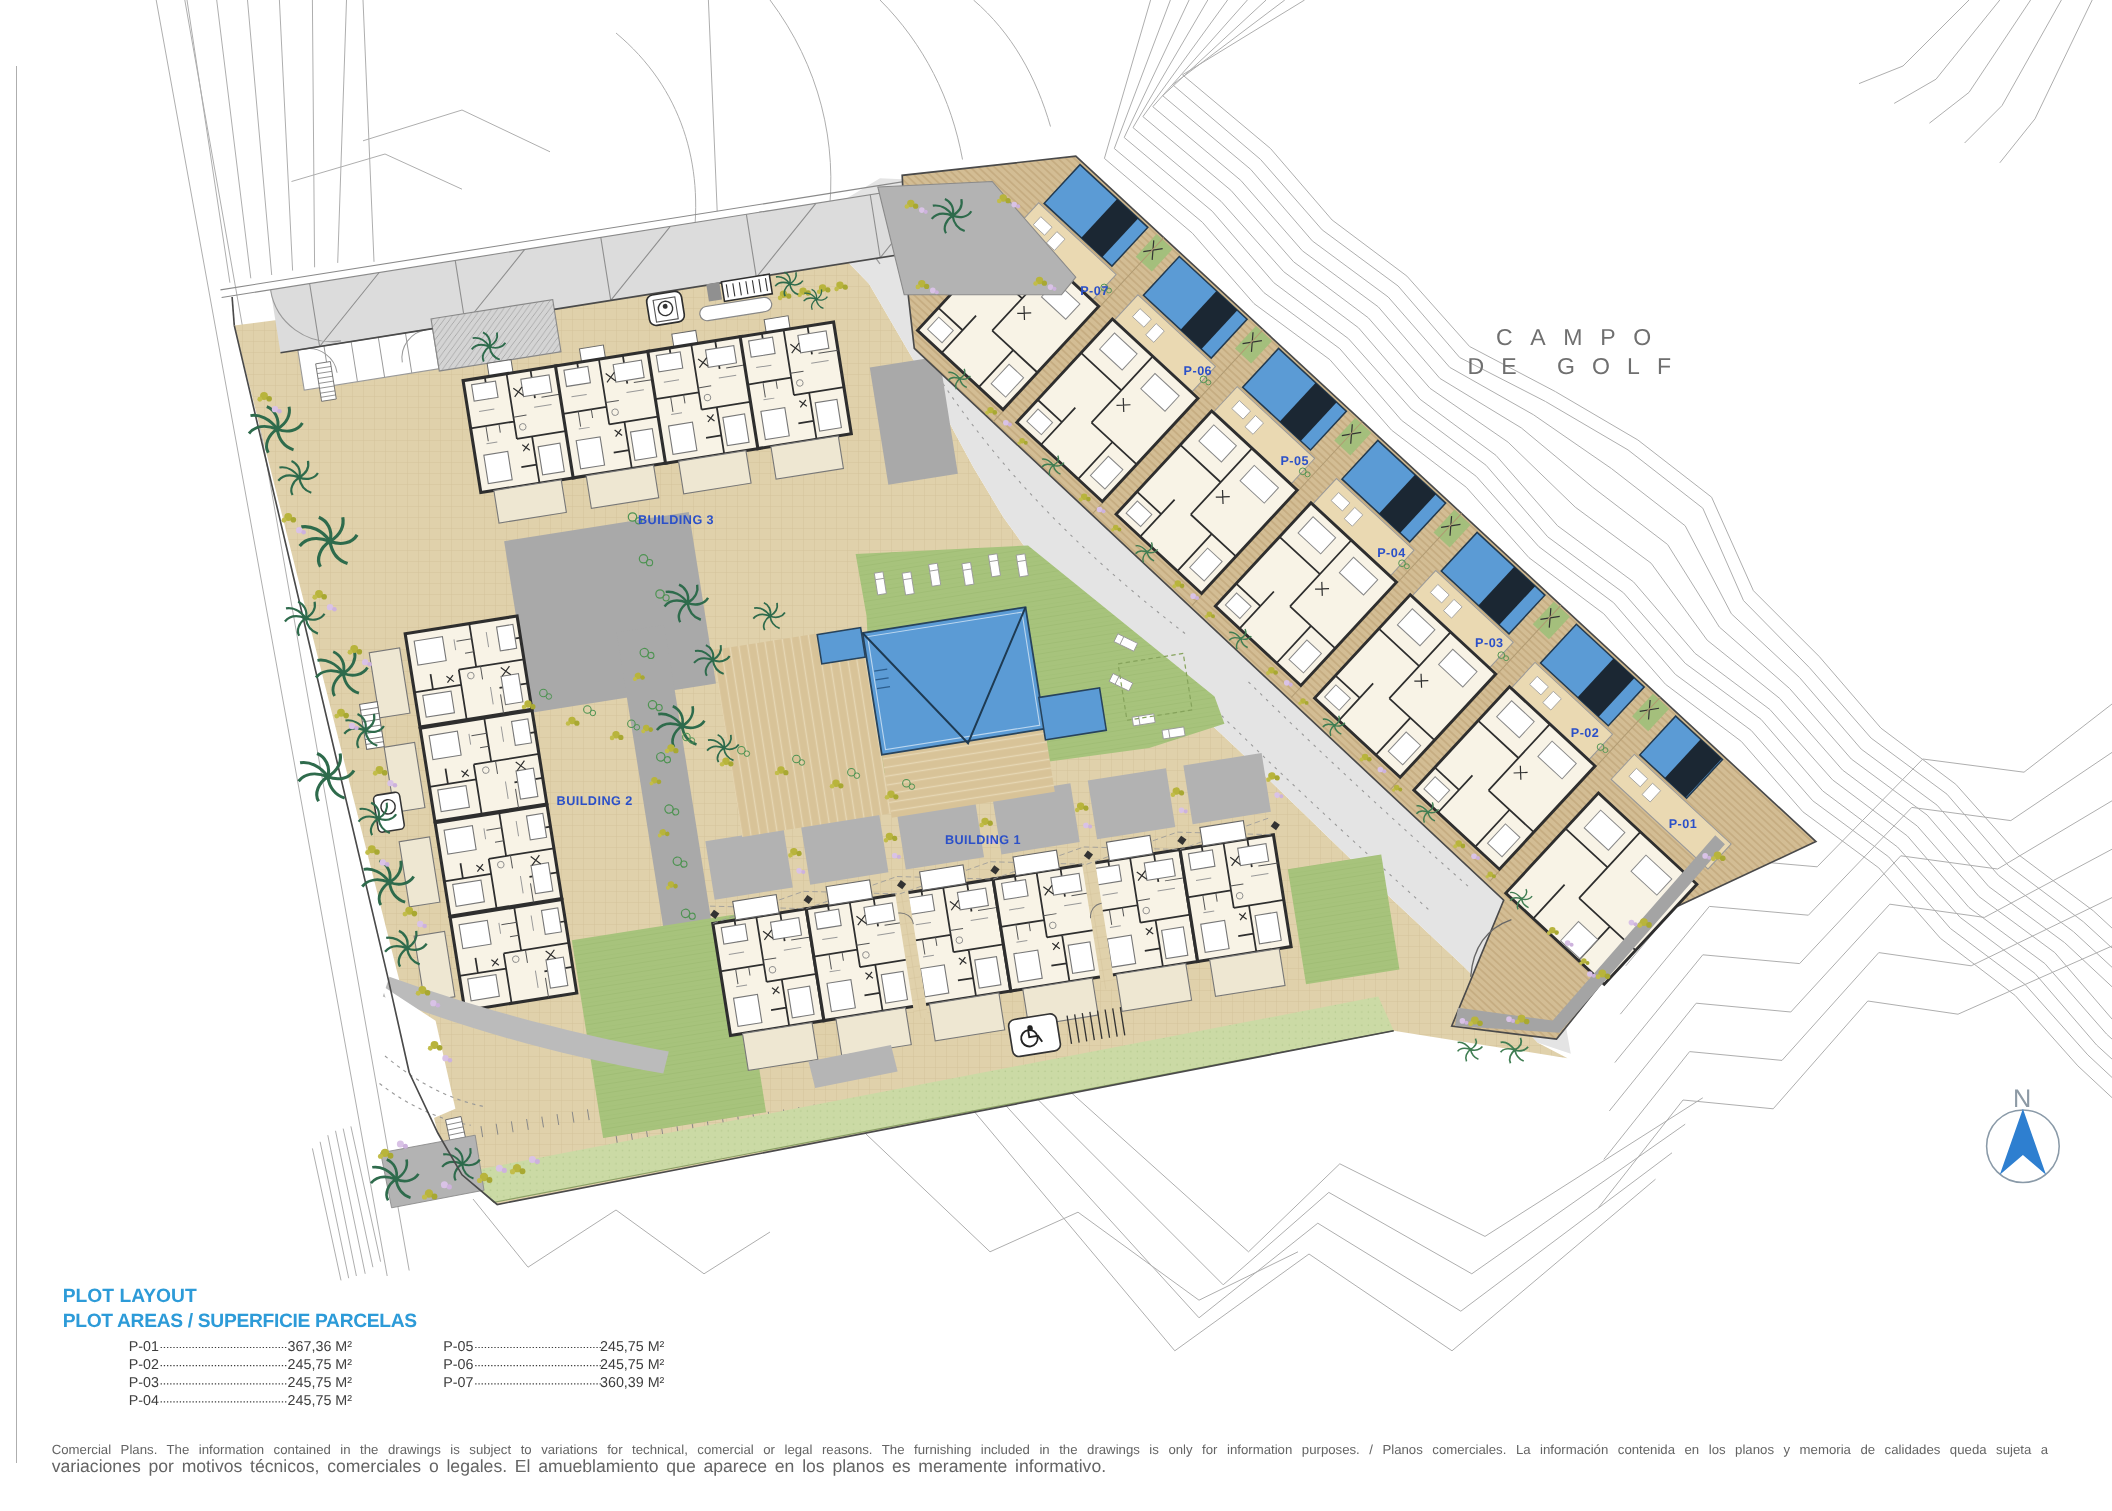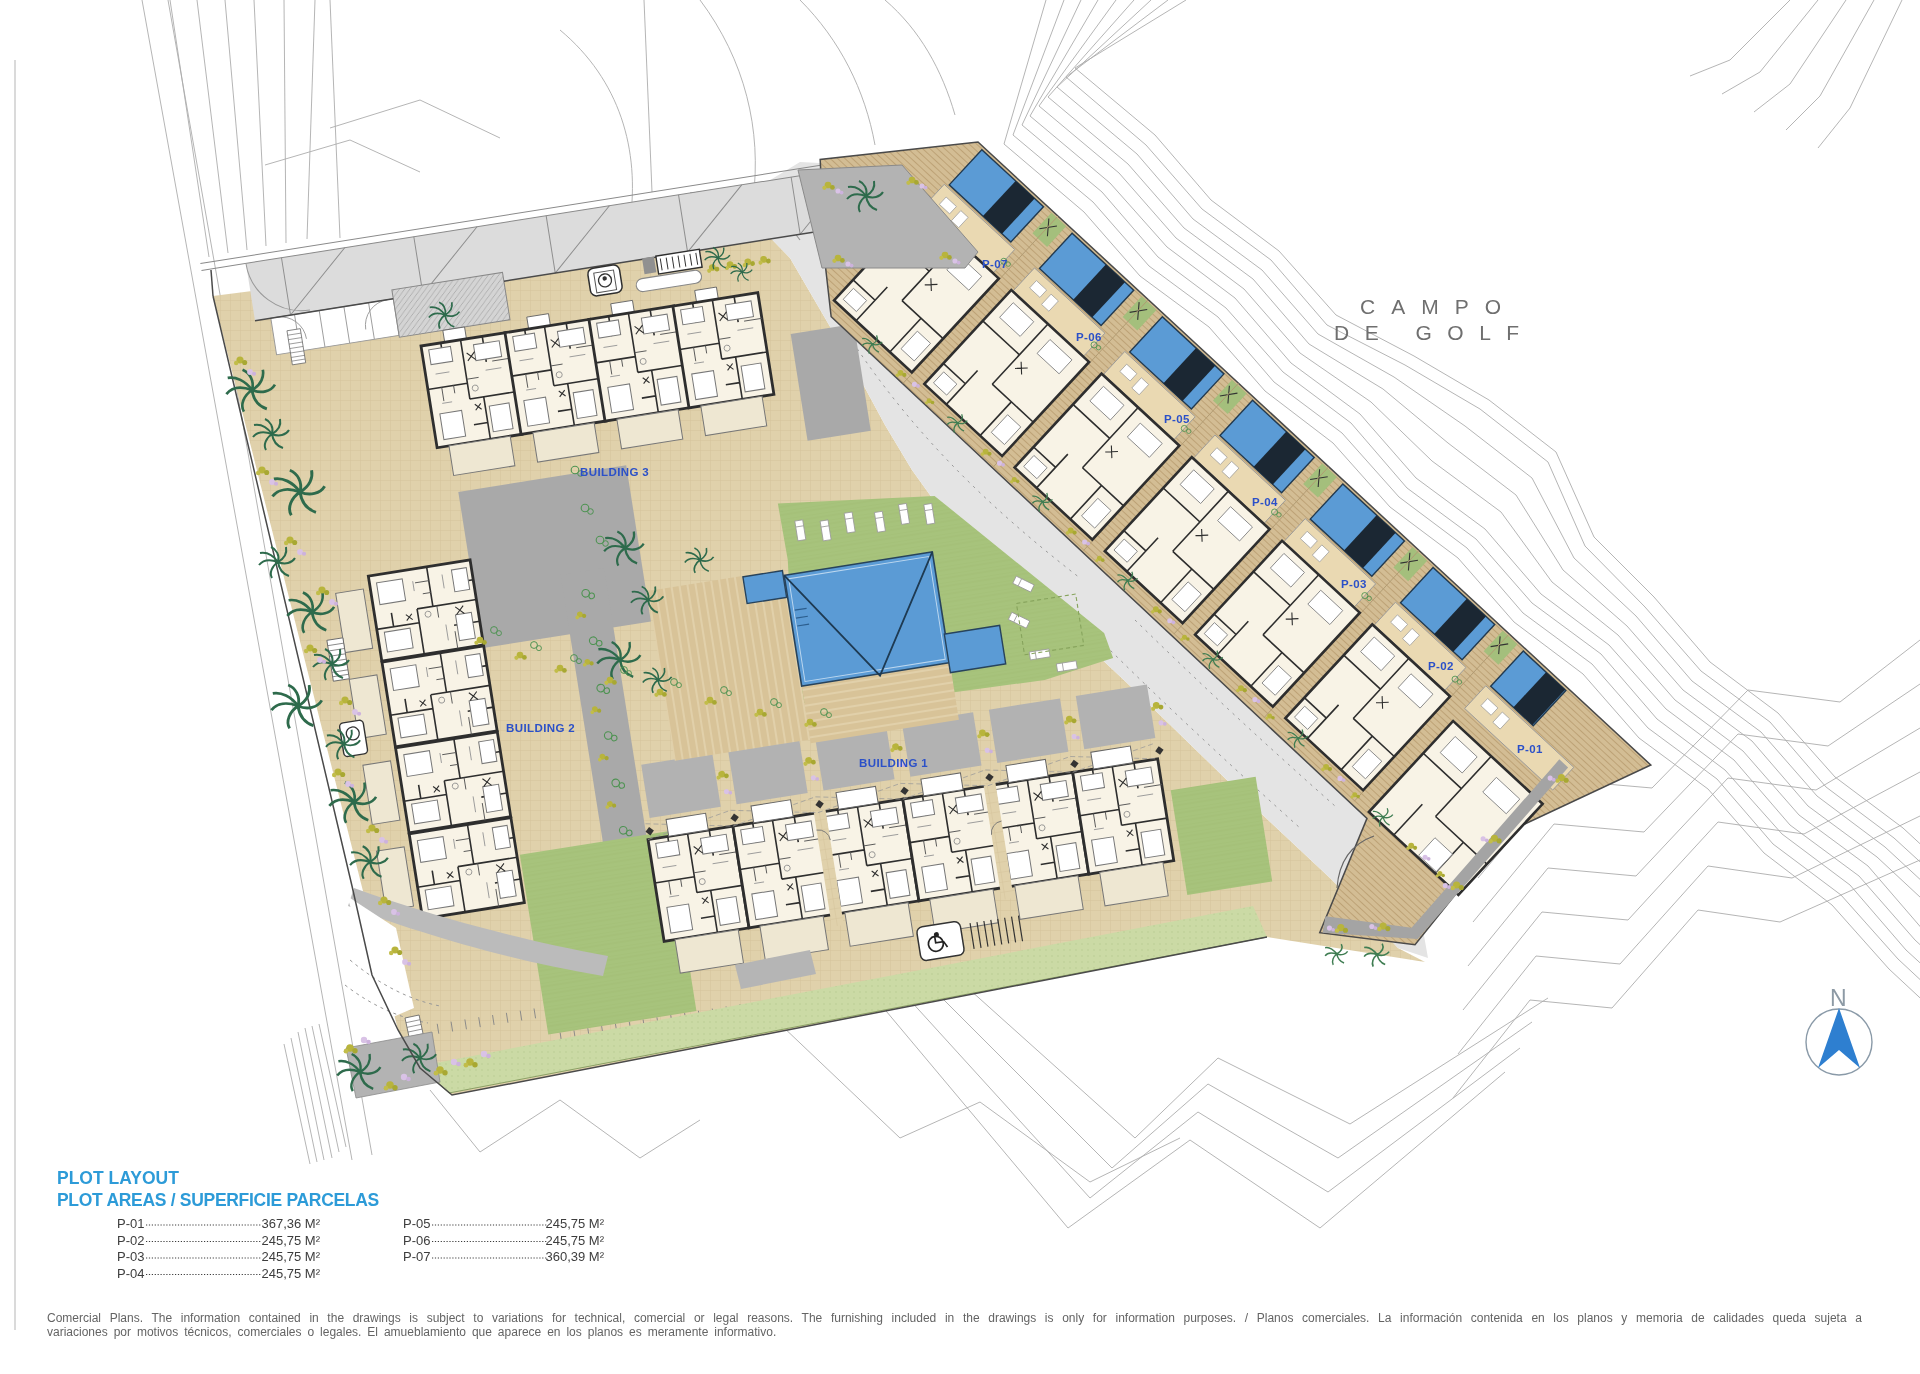--- a/index.html
+++ b/index.html
@@ -563,12 +563,12 @@
 <text x="604" y="1228" text-anchor="end">245,75 M²</text>
 <text x="403" y="1244.5">P-06</text>
 <line x1="432" y1="1241.5" x2="548" y2="1241.5" stroke="#3d3d3d" stroke-width="1.1" stroke-dasharray="1.2 1.7"></line>
 <text x="604" y="1244.5" text-anchor="end">245,75 M²</text>
 <text x="403" y="1261.0">P-07</text>
 <line x1="432" y1="1258.0" x2="548" y2="1258.0" stroke="#3d3d3d" stroke-width="1.1" stroke-dasharray="1.2 1.7"></line>
 <text x="604" y="1261.0" text-anchor="end">360,39 M²</text>
 </g>
 </svg>
 <div style="position:absolute;left:47px;top:1311px;font-size:12px;color:#646464;white-space:nowrap;word-spacing:5.3px;" id="d1">Comercial Plans. The information contained in the drawings is subject to variations for technical, comercial or legal reasons. The furnishing included in the drawings is only for information purposes. / Planos comerciales. La información contenida en los planos y memoria de calidades queda sujeta a</div>
-<div style="position:absolute;left:47px;top:1325px;font-size:12px;color:#646464;white-space:nowrap;word-spacing:2.6px;text-align:right;" id="d2">variaciones por motivos técnicos, comerciales o legales. El amueblamiento que aparece en los planos es meramente informativo.</div>
+<div style="position:absolute;left:47px;top:1325px;font-size:16px;color:#646464;white-space:nowrap;word-spacing:2.6px;text-align:right;" id="d2">variaciones por motivos técnicos, comerciales o legales. El amueblamiento que aparece en los planos es meramente informativo.</div>
 </body></html>

